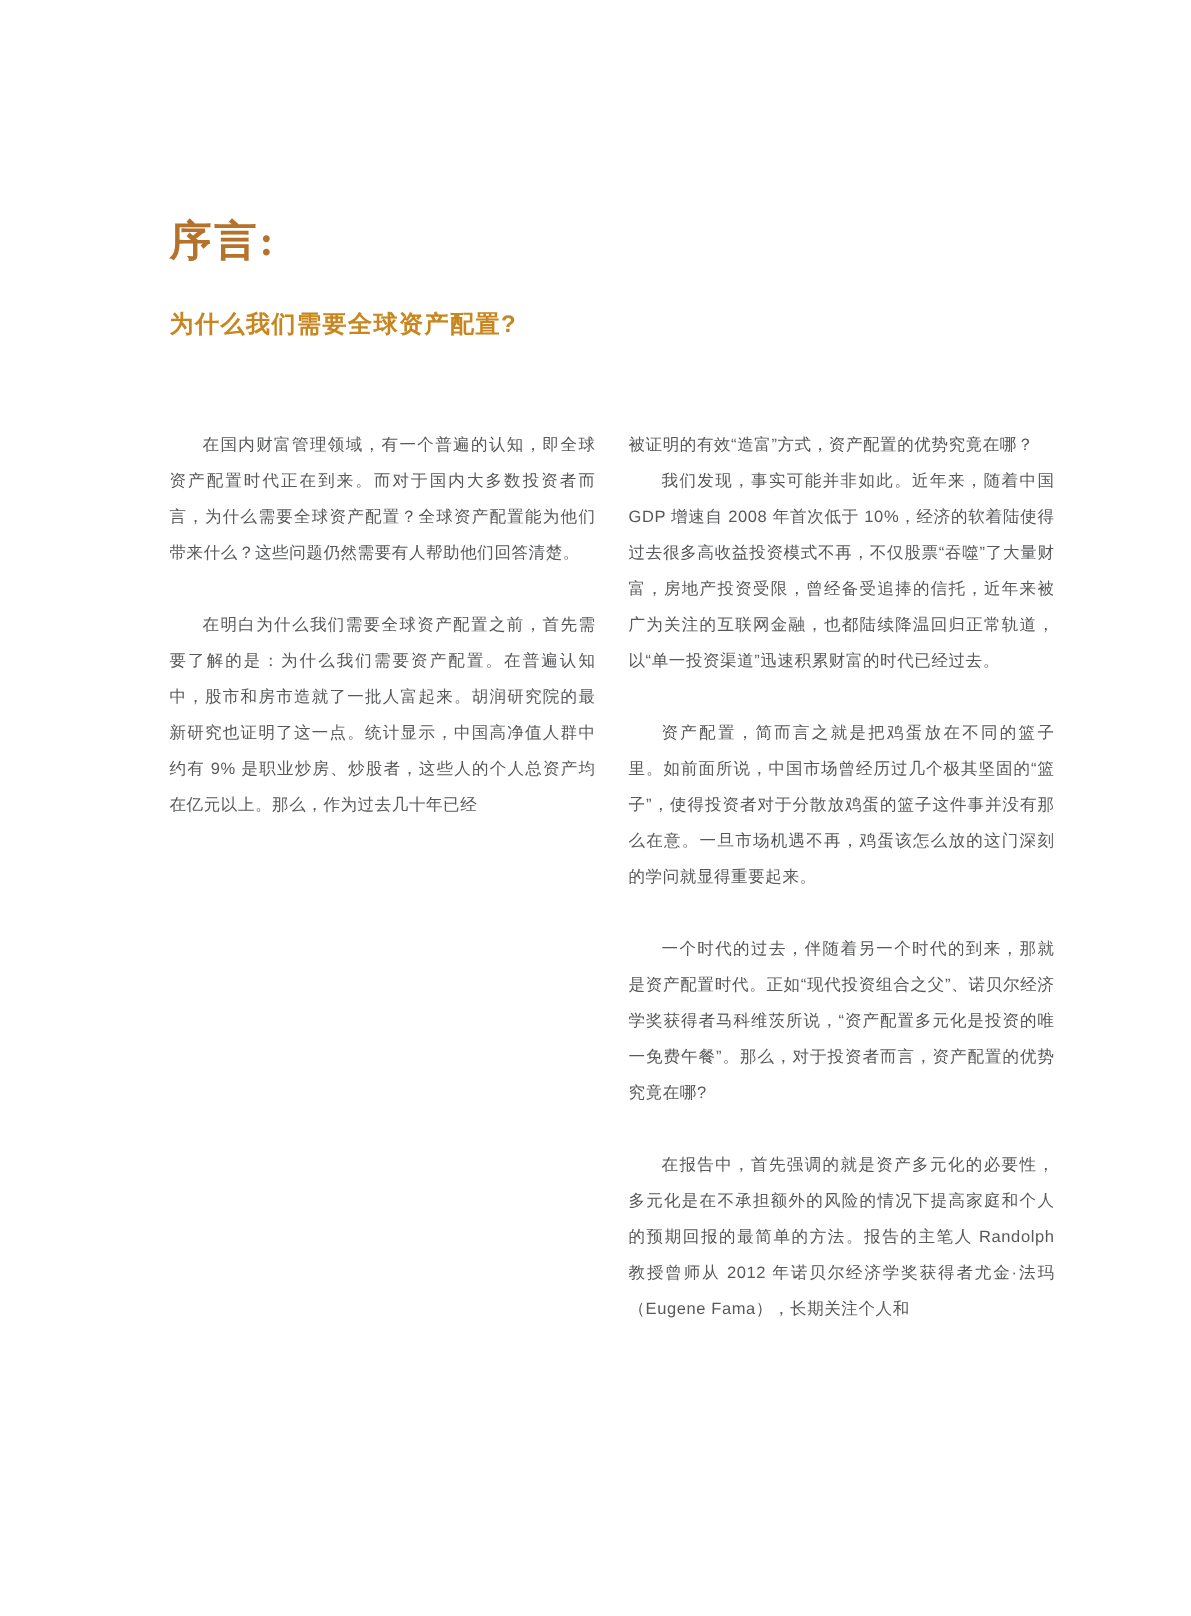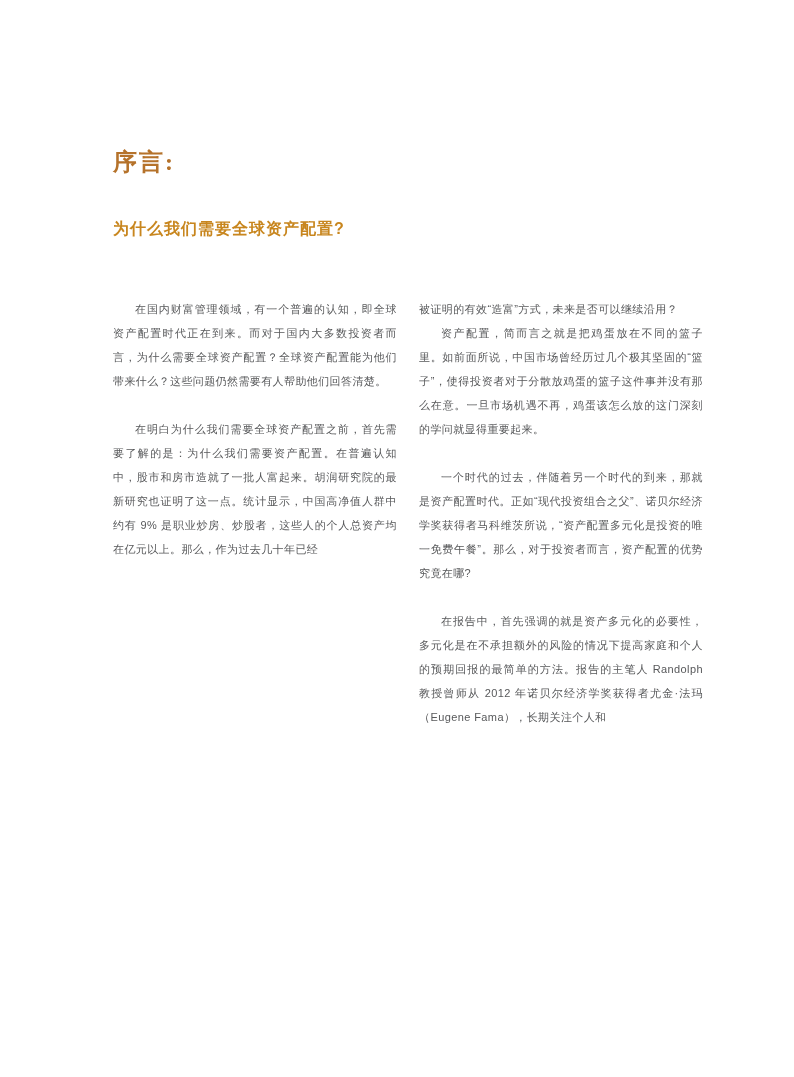--- a/index.html
+++ b/index.html
@@ -12,26 +12,26 @@
   }
   .page {
     position: relative;
     width: 794px;
     height: 1077px;
     background: var(--background, #ffffff);
     padding: 146px 90px 0 113px;
   }
   .preface-title {
     font-family: "Liberation Serif", "DejaVu Serif", serif;
-    font-size: 24px;
+    font-size: 28px;
     font-weight: 700;
     line-height: 32px;
     letter-spacing: 2px;
     color: var(--title-color, #b5722a);
-    margin-bottom: 37px;
+    margin-bottom: 25px;
   }
   .preface-subtitle {
     font-family: "Liberation Sans", "DejaVu Sans", sans-serif;
     font-size: 16px;
     font-weight: 700;
     line-height: 28px;
     letter-spacing: 1px;
     color: var(--subtitle-color, #c8861e);
     margin-bottom: 54px;
   }
@@ -63,19 +63,20 @@
   <h1 class="preface-title">序言:</h1>
   <h2 class="preface-subtitle">为什么我们需要全球资产配置?</h2>
 
   <div class="columns">
     <div class="col">
       <p>在国内财富管理领域，有一个普遍的认知，即全球资产配置时代正在到来。而对于国内大多数投资者而言，为什么需要全球资产配置？全球资产配置能为他们带来什么？这些问题仍然需要有人帮助他们回答清楚。</p>
       <p>在明白为什么我们需要全球资产配置之前，首先需要了解的是：为什么我们需要资产配置。在普遍认知中，股市和房市造就了一批人富起来。胡润研究院的最新研究也证明了这一点。统计显示，中国高净值人群中约有 9% 是职业炒房、炒股者，这些人的个人总资产均在亿元以上。那么，作为过去几十年已经</p>
     </div>
 
     <div class="col">
-      <p class="no-indent no-gap">被证明的有效“造富”方式，未来是否可以继续沿用？</p>
+      <p class="no-indent no-gap">被证明的有效“造富”方式，资产配置的优势究竟在哪？</p>
+      <p>我们发现，事实可能并非如此。近年来，随着中国 GDP 增速自 2008 年首次低于 10%，经济的软着陆使得过去很多高收益投资模式不再，不仅股票“吞噬”了大量财富，房地产投资受限，曾经备受追捧的信托，近年来被广为关注的互联网金融，也都陆续降温回归正常轨道，以“单一投资渠道”迅速积累财富的时代已经过去。</p>
       <p>资产配置，简而言之就是把鸡蛋放在不同的篮子里。如前面所说，中国市场曾经历过几个极其坚固的“篮子”，使得投资者对于分散放鸡蛋的篮子这件事并没有那么在意。一旦市场机遇不再，鸡蛋该怎么放的这门深刻的学问就显得重要起来。</p>
       <p>一个时代的过去，伴随着另一个时代的到来，那就是资产配置时代。正如“现代投资组合之父”、诺贝尔经济学奖获得者马科维茨所说，“资产配置多元化是投资的唯一免费午餐”。那么，对于投资者而言，资产配置的优势究竟在哪?</p>
       <p>在报告中，首先强调的就是资产多元化的必要性，多元化是在不承担额外的风险的情况下提高家庭和个人的预期回报的最简单的方法。报告的主笔人 Randolph 教授曾师从 2012 年诺贝尔经济学奖获得者尤金·法玛（Eugene Fama），长期关注个人和</p>
     </div>
   </div>
 </div>
 
 </body></html>

